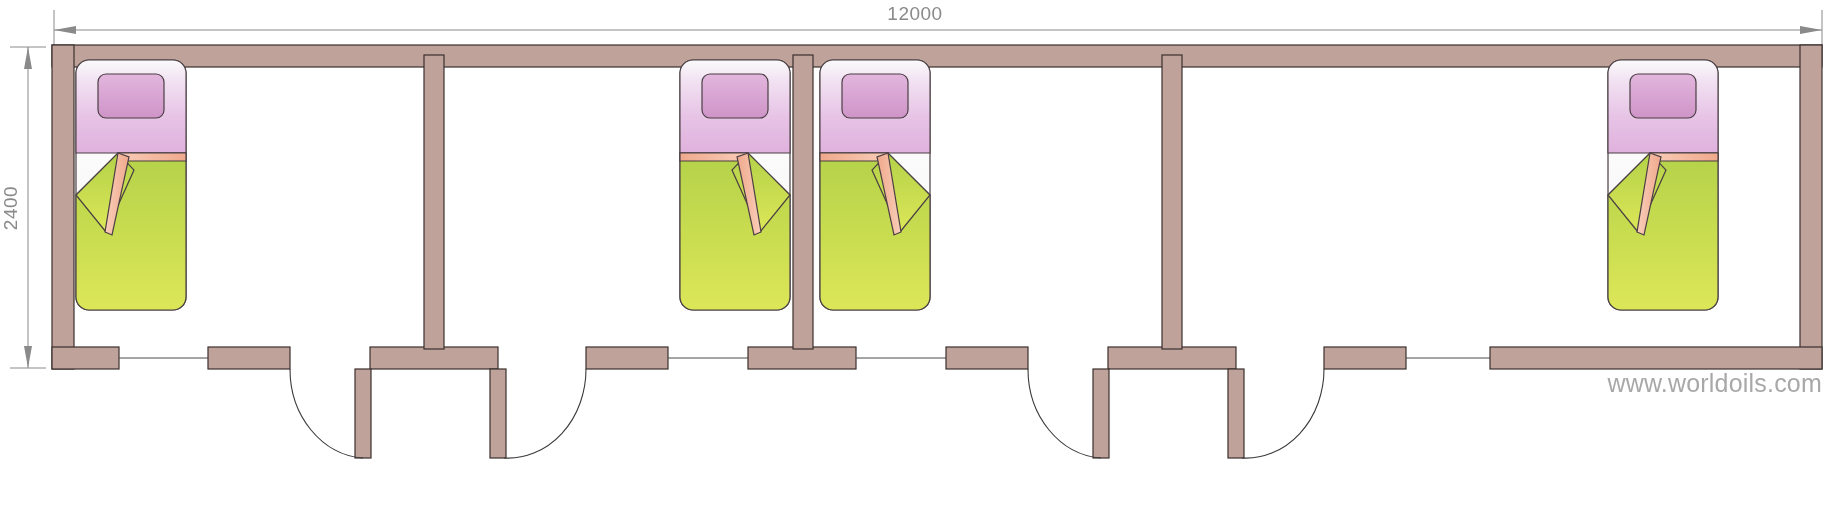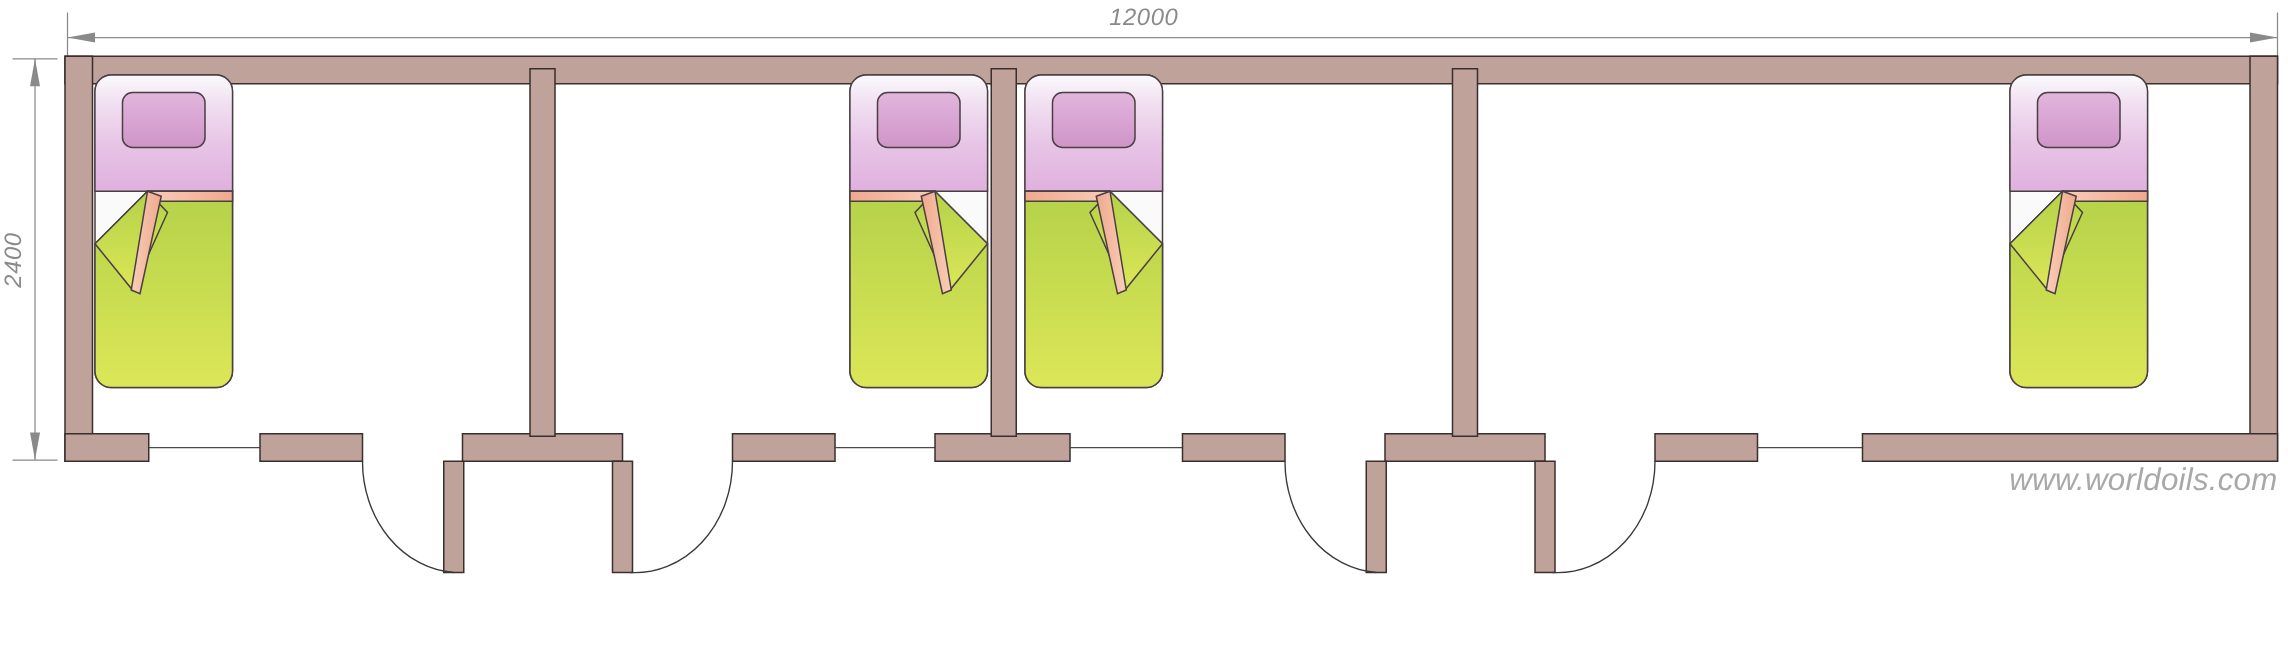--- a/index.html
+++ b/index.html
@@ -11,21 +11,20 @@
   body {
     width: 1830px;
     height: 528px;
     font-family: "Liberation Sans", sans-serif;
     overflow: hidden;
   }
   #plan-root {
     position: relative;
     width: 1830px;
     height: 528px;
-    font-style: italic;
   }
   svg#floorplan {
     display: block;
     width: 1830px;
     height: 528px;
   }
   .dim-line, .dim-ext {
     stroke: #8a8a8a;
     stroke-width: 1;
     fill: none;

